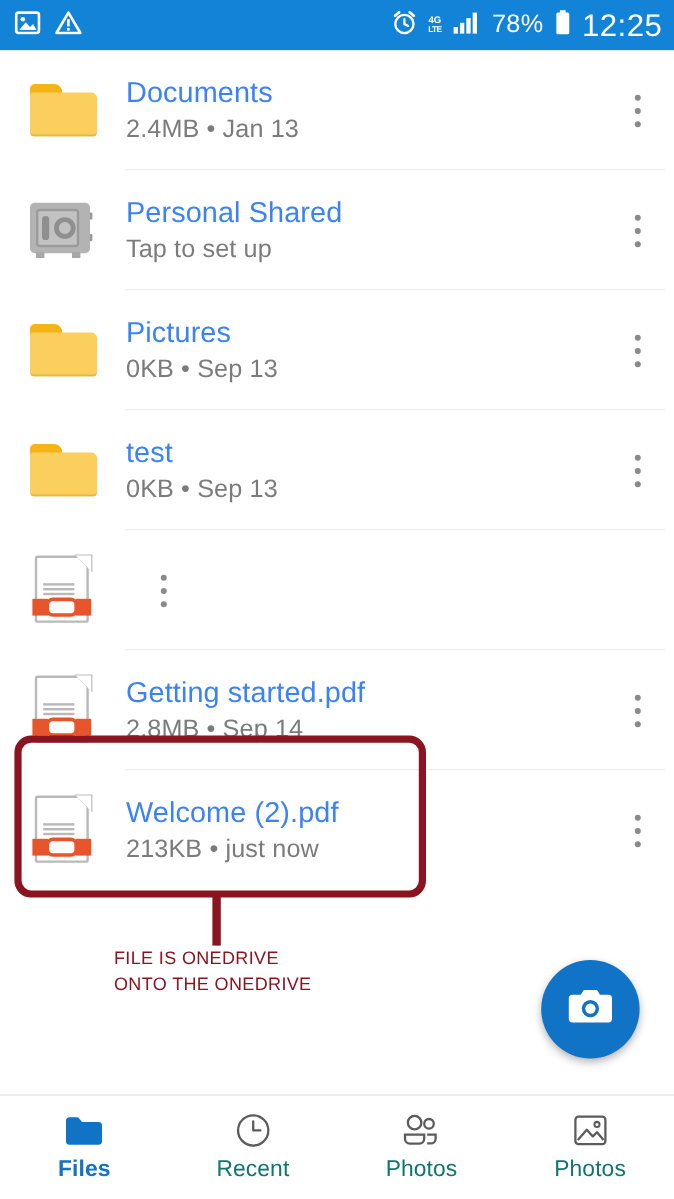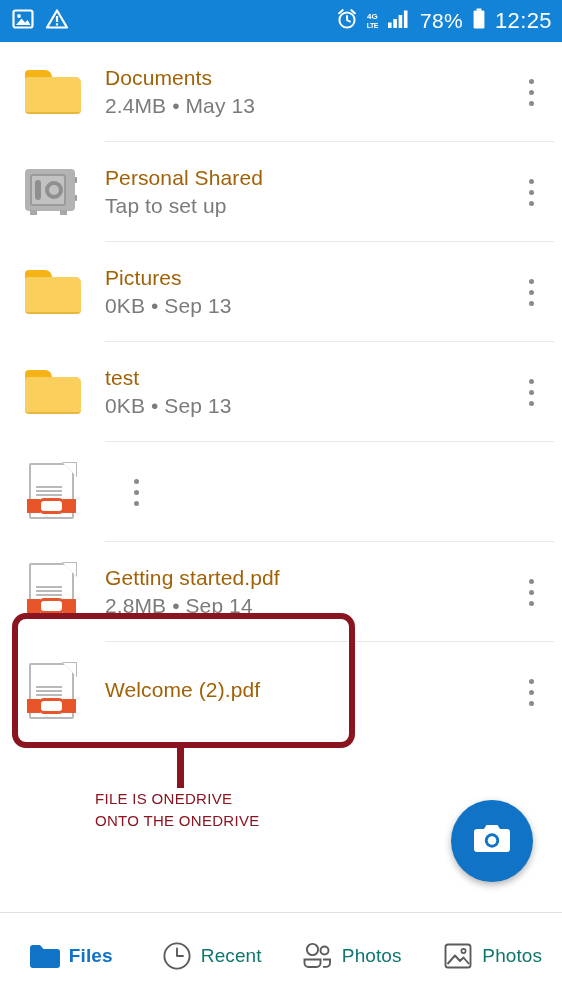--- a/index.html
+++ b/index.html
@@ -13,39 +13,39 @@
 
   
   .statusbar{
     position:absolute; top:0; left:0; width:562px; height:42px;
     background:#1283d6; display:flex; align-items:center;
     padding:0 10px 0 12px;
   }
   .sb-left{ display:flex; align-items:center; gap:12px; }
   .sb-right{ margin-left:auto; display:flex; align-items:center; gap:9px; }
   .sb-text{ color:#fff; font-size:21px; font-weight:400; letter-spacing:.3px; }
-  .sb-time{ color:#fff; font-size:22px; font-weight:400; letter-spacing:.4px; }
+  .sb-time{ color:#fff; font-size:26px; font-weight:400; letter-spacing:.4px; }
   .lte{ display:flex; flex-direction:column; align-items:center; line-height:1;
         color:#fff; font-size:8px; font-weight:700; }
   .lte .t{ font-size:8px; }
   .lte .b{ font-size:7px; letter-spacing:-0.5px; margin-top:1px;}
 
   
   .list{ position:absolute; top:42px; left:0; width:562px; }
   .row{
     position:relative; height:100px; display:flex; align-items:center;
     background:#fff;
   }
   .row .icon-wrap{
     width:105px; min-width:105px; height:100px;
     display:flex; align-items:center; justify-content:center;
   }
   .row .texts{ flex:1; display:flex; flex-direction:column; justify-content:center; }
   .row .title{
-    font-size:21px; color:#a16207; font-weight:400; letter-spacing:.1px;
+    font-size:24px; color:#3b82f6; font-weight:400; letter-spacing:.1px;
     line-height:1.18; margin-bottom:4px;
   }
   .row .sub{
     font-size:21px; color:#7b7b7b; font-weight:400; letter-spacing:.1px;
     line-height:1.15;
   }
   .row .kebab{
     width:62px; min-width:62px; height:100px;
     display:flex; flex-direction:column; align-items:center; justify-content:center;
     gap:6px;
@@ -146,21 +146,21 @@
     box-shadow:0 3px 7px rgba(0,0,0,.30);
   }
 
   
   .bottomnav{
     position:absolute; left:0; bottom:0; width:562px; height:87px;
     background:#fff; border-top:1px solid #e2e2e2;
     display:flex; align-items:center;
   }
   .navitem{
-    flex:1; height:69px; display:flex; flex-direction:row;
+    flex:1; height:69px; display:flex; flex-direction:column;
     align-items:center; justify-content:center; gap:7px;
   }
   .navitem .nlabel{
     font-size:19px; color:#0f766e; font-weight:400; letter-spacing:.1px;
   }
   .navitem.active .nlabel{ color:#1073c6; font-weight:700; }
   .nicon{ width:34px; height:30px; display:flex; align-items:center; justify-content:center; }
 </style>
 </head>
 <body>
@@ -220,21 +220,21 @@
 
     <div class="row">
       <div class="icon-wrap">
         <div class="ic-folder">
             <div class="tab"></div>
             <div class="body"></div>
           </div>
       </div>
       <div class="texts">
         <div class="title">Documents</div>
-        <div class="sub">2.4MB • May 13</div>
+        <div class="sub">2.4MB • Jan 13</div>
       </div>
       <div class="kebab">
           <i></i>
           <i></i>
           <i></i>
         </div>
       <div class="sep"></div>
     </div>
 
     <div class="row">
@@ -357,20 +357,21 @@
           <div class="ln ln1"></div>
             <div class="ln ln2"></div>
             <div class="ln ln3"></div>
           <div class="badge-l"></div>
             <div class="badge-r"></div>
             <div class="badge-c"></div>
         </div>
       </div>
       <div class="texts">
         <div class="title">Welcome (2).pdf</div>
+        <div class="sub">213KB • just now</div>
       </div>
       <div class="kebab">
           <i></i>
           <i></i>
           <i></i>
         </div>
     </div>
 
   </div>
 

